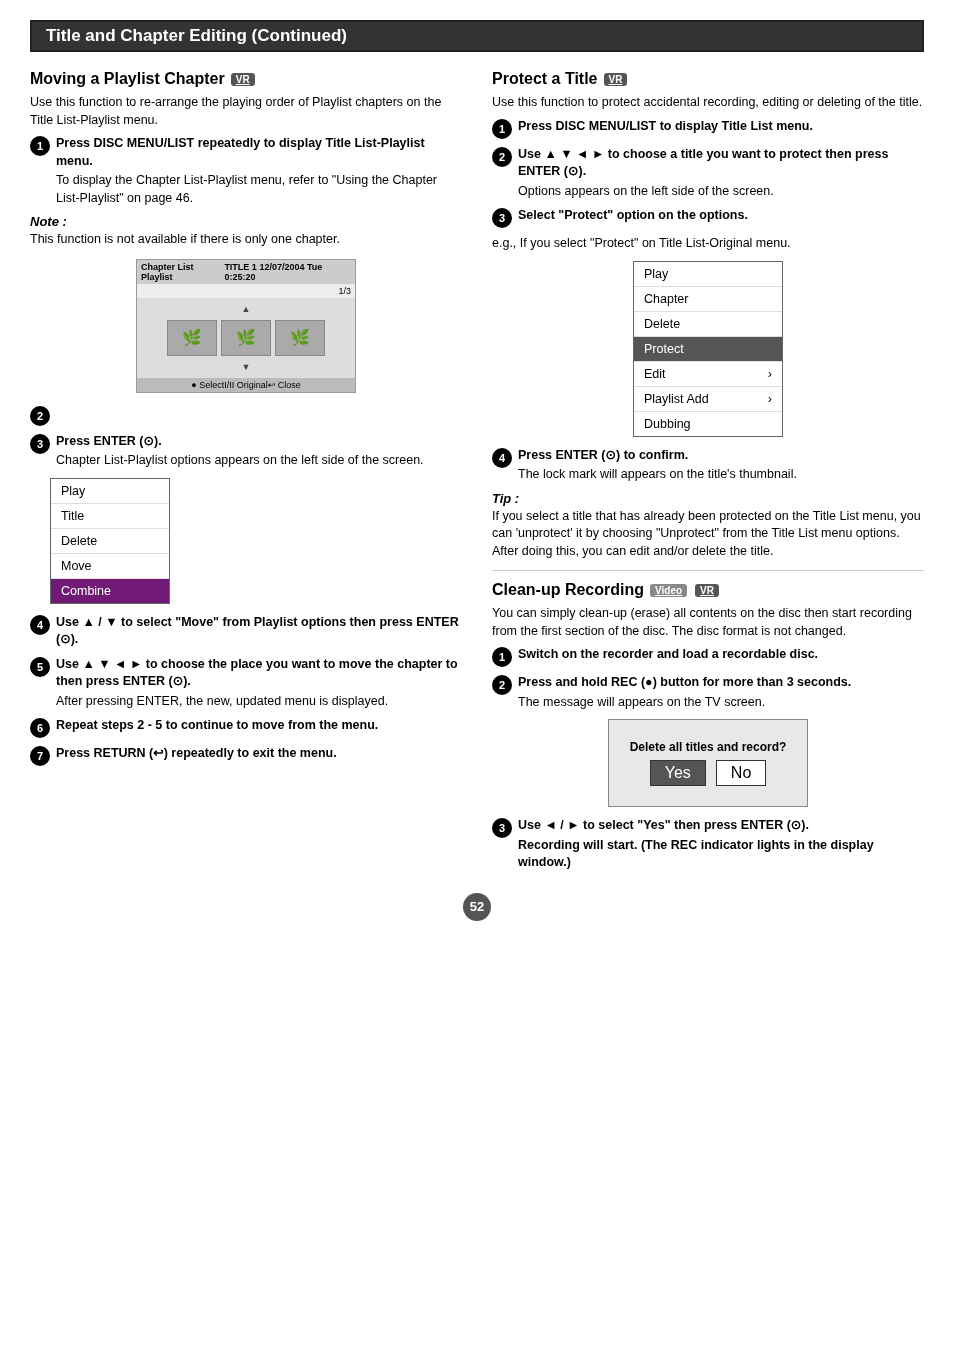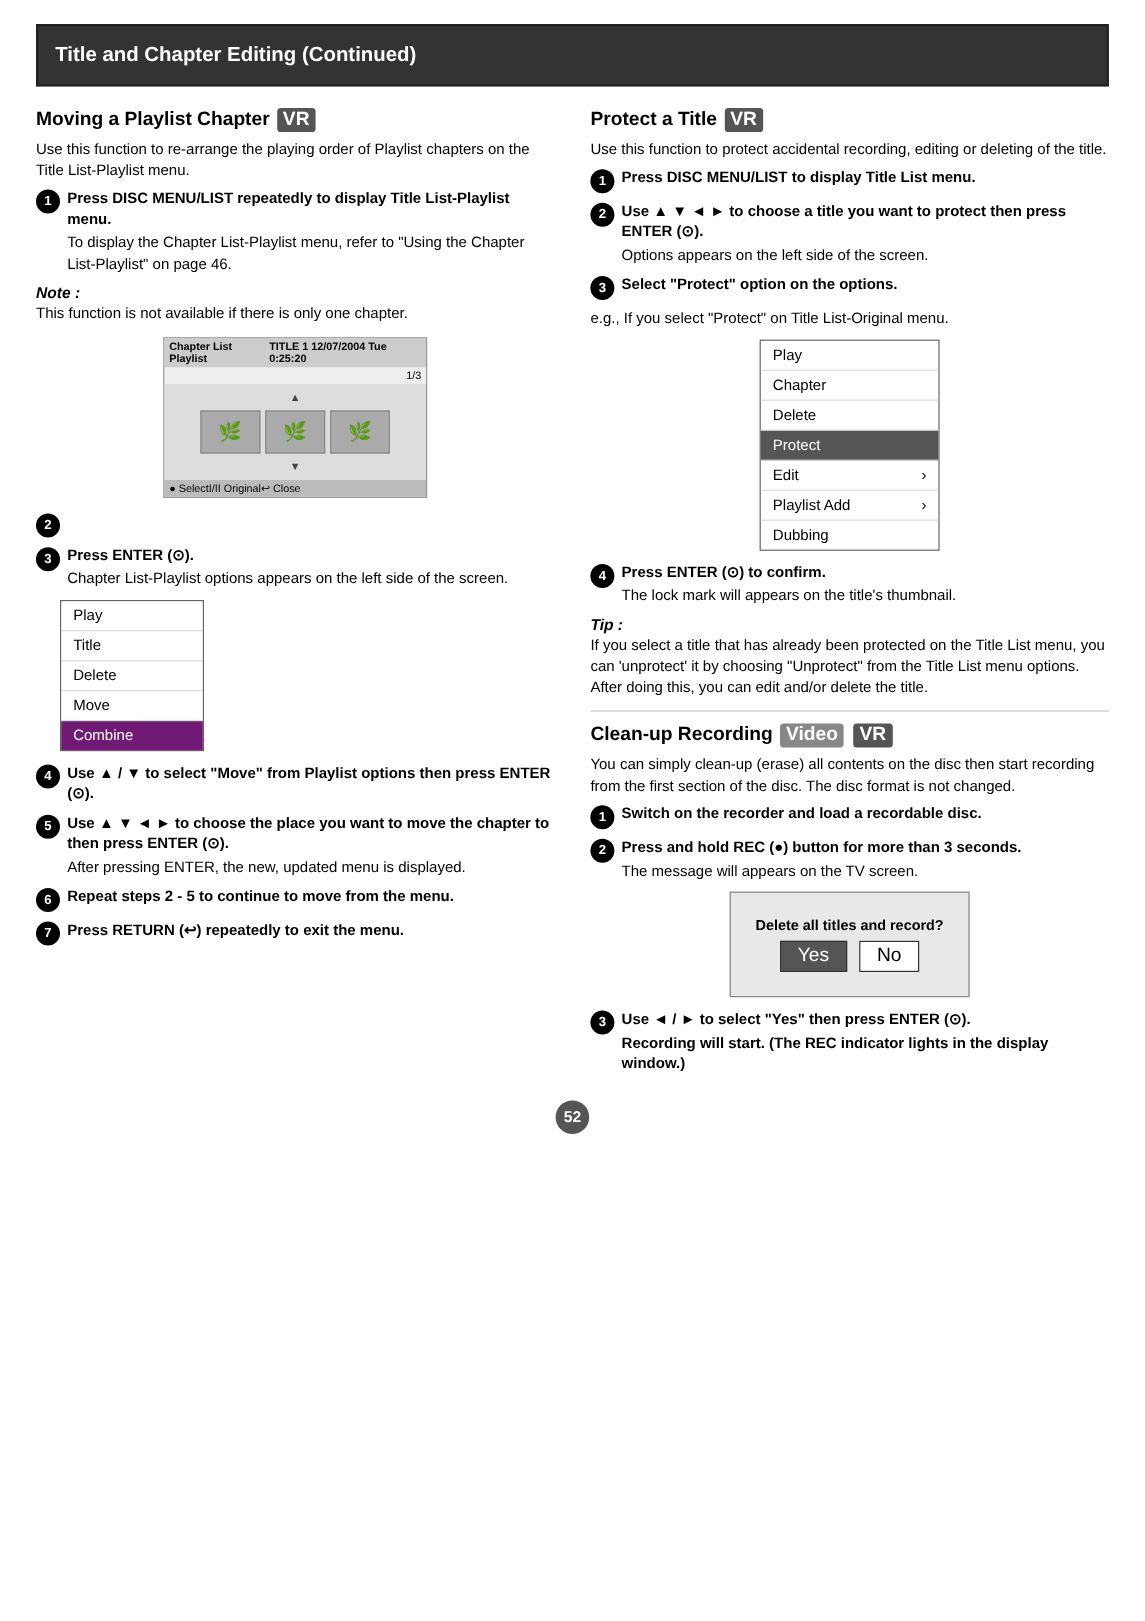--- a/index.html
+++ b/index.html
@@ -10,21 +10,21 @@
       font-family: Arial, Helvetica, sans-serif;
       font-size: 13px;
       color: #000;
       padding: 20px 30px;
     }
     .page-title {
       background: #333;
       color: #fff;
       font-size: 17px;
       font-weight: bold;
-      padding: 14px 14px;
+      padding: 4px 14px;
       margin-bottom: 18px;
       border: 2px solid #222;
     }
     .two-col {
       display: flex;
       gap: 30px;
     }
     .col-left { flex: 1; }
     .col-right { flex: 1; }
 
@@ -33,25 +33,26 @@
       font-weight: bold;
       margin-bottom: 6px;
       display: flex;
       align-items: center;
       gap: 6px;
     }
     .badge {
       display: inline-block;
       background: #888;
       color: #fff;
-      font-size: 16px;
+      font-size: 10px;
       font-weight: bold;
       padding: 1px 5px;
       border-radius: 3px;
       vertical-align: middle;
+      text-decoration: underline;
     }
     .badge-vr { background: #555; }
     .badge-video { background: #888; margin-right: 2px; }
 
     p { margin-bottom: 6px; line-height: 1.4; font-size: 12.5px; }
 
     .step-block {
       display: flex;
       gap: 6px;
       margin-bottom: 7px;
@@ -114,21 +115,21 @@
       border: 1px solid #888;
       display: flex;
       align-items: center;
       justify-content: center;
       font-size: 16px;
       color: #555;
     }
     .chapter-screen-footer {
       background: #bbb;
       display: flex;
-      justify-content: flex-start;
+      justify-content: center;
       padding: 2px 4px;
       font-size: 9px;
     }
     .chapter-screen-nav {
       text-align: center;
       font-size: 9px;
       color: #444;
       margin: 2px 0;
     }
     .chapter-page { text-align: right; font-size: 9px; padding: 2px 4px; }

